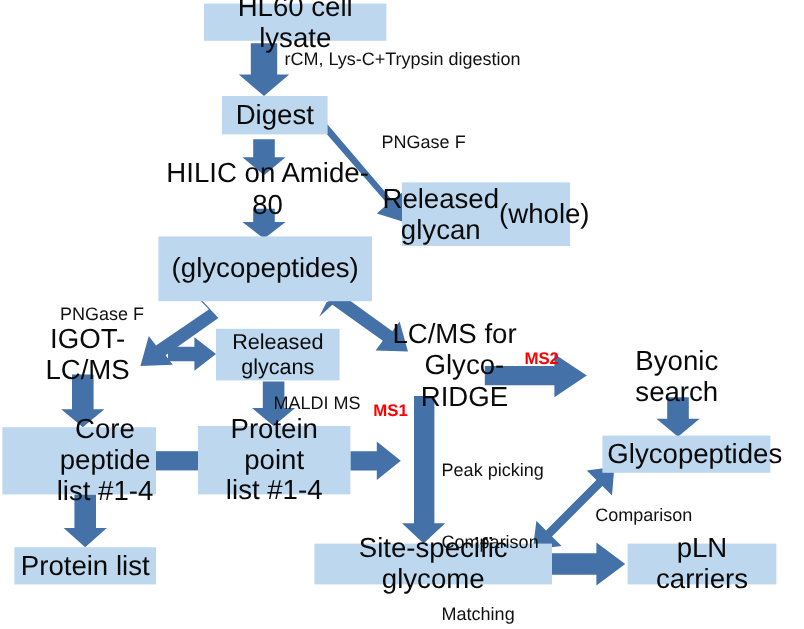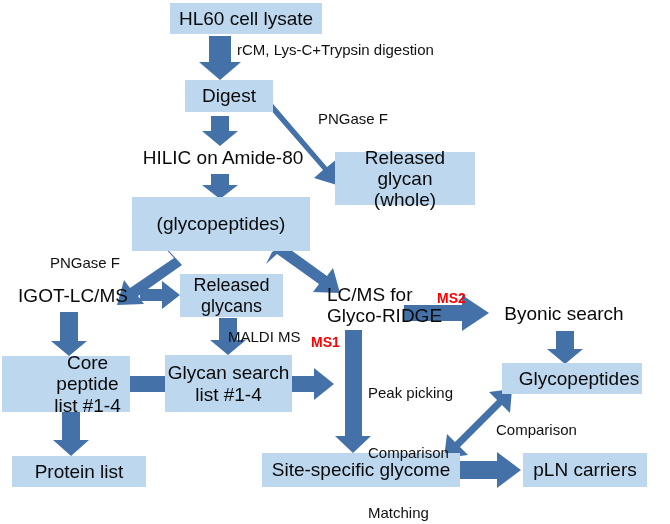--- a/index.html
+++ b/index.html
@@ -17,21 +17,21 @@
   }
   .node {
     position: absolute;
     background: #bdd7ee;
     color: #0a0a0a;
     display: flex;
     align-items: center;
     justify-content: center;
     text-align: center;
     line-height: 1.12;
-    font-size: 19px;
+    font-size: 23px;
     box-sizing: border-box;
   }
   .node.plain {
     background: transparent;
   }
   .label {
     position: absolute;
     color: #111111;
     font-size: 15px;
     line-height: 1.25;
@@ -144,21 +144,21 @@
   </div>
 
   <div class="node" style="left:185px; top:80px; width:88px; height:32px;">
     <span>Digest</span>
   </div>
 
   <div class="node plain" style="left:132px; top:144px; width:182px; height:28px;">
     <span>HILIC on Amide-80</span>
   </div>
 
-  <div class="node" style="left:335px; top:152px; width:140px; height:53px; flex-direction:column;">
+  <div class="node" style="left:335px; top:152px; width:140px; height:53px; flex-direction:row;">
     <span>Released glycan</span>
     <span>(whole)</span>
   </div>
 
   <div class="node" style="left:132px; top:197px; width:178px; height:54px; flex-direction:column;">
     <span>(glycopeptides)</span>
   </div>
 
   <div class="node plain" style="left:8px; top:282px; width:130px; height:28px;">
     <span>IGOT-LC/MS</span>
@@ -177,29 +177,29 @@
   <div class="node plain" style="left:493px; top:300px; width:142px; height:28px;">
     <span>Byonic search</span>
   </div>
 
   <div class="node" style="left:2px; top:356px; width:128px; height:56px; flex-direction:column;padding-left:43px;">
     <span>Core peptide</span>
     <span>list #1-4</span>
   </div>
 
   <div class="node" style="left:165px; top:355px; width:127px; height:57px; flex-direction:column;">
-    <span>Glycan search</span>
+    <span>Protein point</span>
     <span>list #1-4</span>
   </div>
 
   <div class="node" style="left:502px; top:363px; width:140px; height:31px;padding-left:14px;">
     <span>Glycopeptides</span>
   </div>
 
-  <div class="node" style="left:12px; top:456px; width:134px; height:31px;">
+  <div class="node" style="left:12px; top:456px; width:118px; height:31px;">
     <span>Protein list</span>
   </div>
 
   <div class="node" style="left:262px; top:453px; width:198px; height:34px;">
     <span>Site-specific glycome</span>
   </div>
 
   <div class="node" style="left:523px; top:453px; width:124px; height:34px;">
     <span>pLN carriers</span>
   </div>

